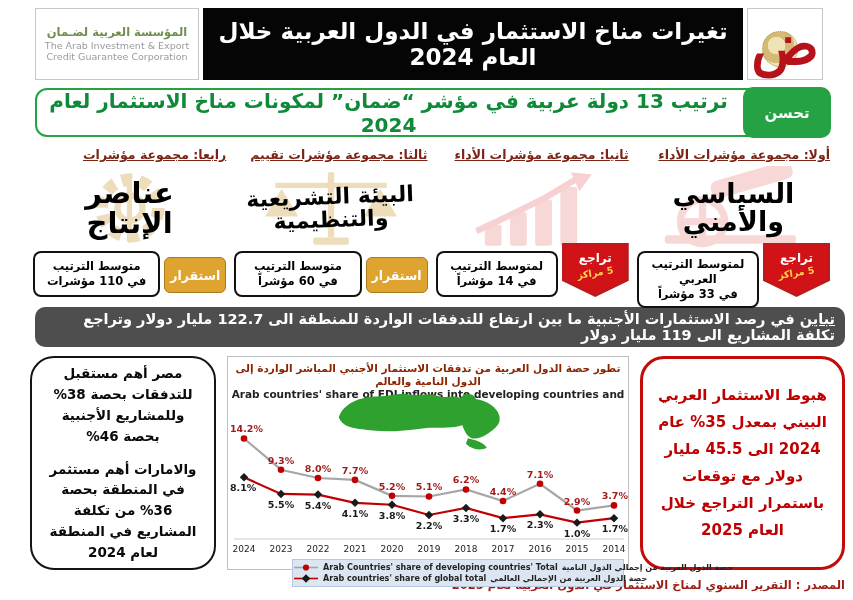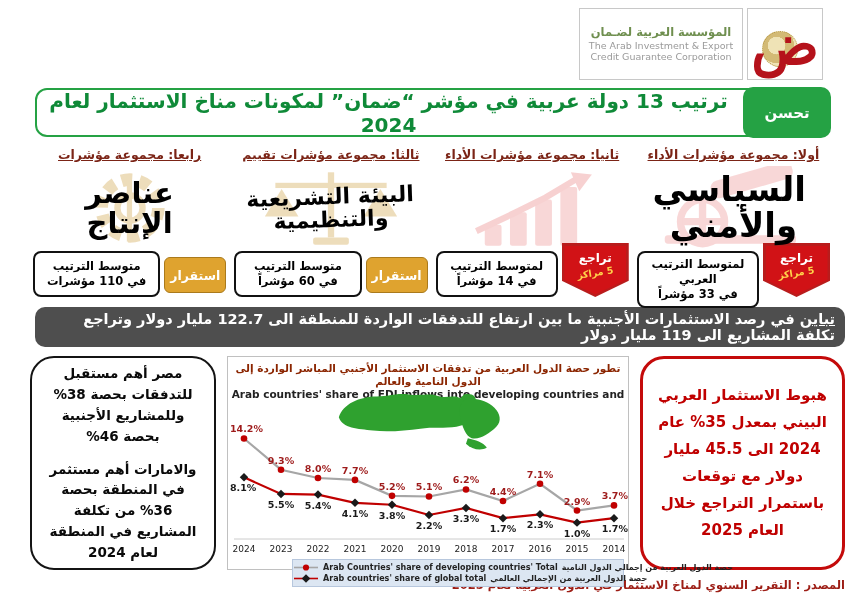--- a/index.html
+++ b/index.html
@@ -23,25 +23,25 @@
   
   .rank-bar{margin:8px 23px 0 35px;border:2.5px solid #25a244;border-radius:12px;height:45px;
     display:flex;align-items:center;position:relative;background:#fff;}
   .improve-badge{position:absolute;right:-3px;top:-3px;bottom:-3px;width:88px;background:#25a244;border-radius:10px;
     color:#fff;font-weight:bold;font-size:15px;display:flex;align-items:center;justify-content:center;}
   .rank-text{flex:1;text-align:center;color:#0f8a38;font-weight:bold;font-size:20px;margin-right:88px;}
 
   
   .cols{display:flex;gap:8px;margin:10px 23px 0 33px;height:152px;}
   .col{flex:1;display:flex;flex-direction:column;}
-  .col-header{color:#7b2416;font-weight:bold;font-size:12.5px;text-decoration:underline;text-align:center;height:18px;flex:none;}
+  .col-header{color:#7b2416;font-weight:bold;font-size:12.5px;text-decoration:underline;height:18px;flex:none;}
   .col-middle{position:relative;height:86px;display:flex;align-items:center;justify-content:center;flex:none;}
   .bg-icon{position:absolute;left:0;right:0;top:0;bottom:0;margin:auto;opacity:.45;}
   .col-title{position:relative;font-weight:bold;color:#000;text-align:center;line-height:1.05;z-index:1;}
-  .t1{font-size:34px;max-width:145px;}
+  .t1{font-size:27px;max-width:145px;}
   .t2{font-size:31px;}
   .t3{font-size:22px;max-width:175px;transform:rotate(-2deg);}
   .t4{font-size:29px;max-width:125px;}
   .col-bottom{display:flex;gap:4px;align-items:flex-start;height:48px;flex:none;}
   .rank-box{flex:1;border:2px solid #111;border-radius:8px;background:#fff;color:#000;font-weight:bold;
     font-size:11.5px;text-align:center;line-height:1.3;padding:4px 2px;min-height:34px;display:flex;flex-direction:column;justify-content:center;}
   .shield{width:67px;height:54px;flex:none;margin-top:-8px;position:relative;
     clip-path:polygon(0 0,100% 0,100% 70%,50% 100%,0 70%);background:#b91c1c;}
   .shield-inner{position:absolute;left:2.5px;right:2.5px;top:2.5px;bottom:2.5px;
     clip-path:polygon(0 0,100% 0,100% 70%,50% 100%,0 70%);background:#d11216;
@@ -81,20 +81,23 @@
 </style>
 </head>
 <body>
 
 <div class="page">
 
   <div class="top-header">
     <div class="brand-box">
       <div class="ornament"></div>
       <div class="dhaman-letter">ض</div>
+    </div>
+    <div class="title-bar">
+      <span>تغيرات مناخ الاستثمار في الدول العربية خلال العام 2024</span>
     </div>
     <div class="corp-box">
       <div class="corp-ar">المؤسسة العربية لضـمان</div>
       <div class="corp-en">The Arab Investment &amp; Export</div>
       <div class="corp-en">Credit Guarantee Corporation</div>
     </div>
   </div>
 
   <div class="rank-bar">
     <div class="improve-badge">تحسن</div>

